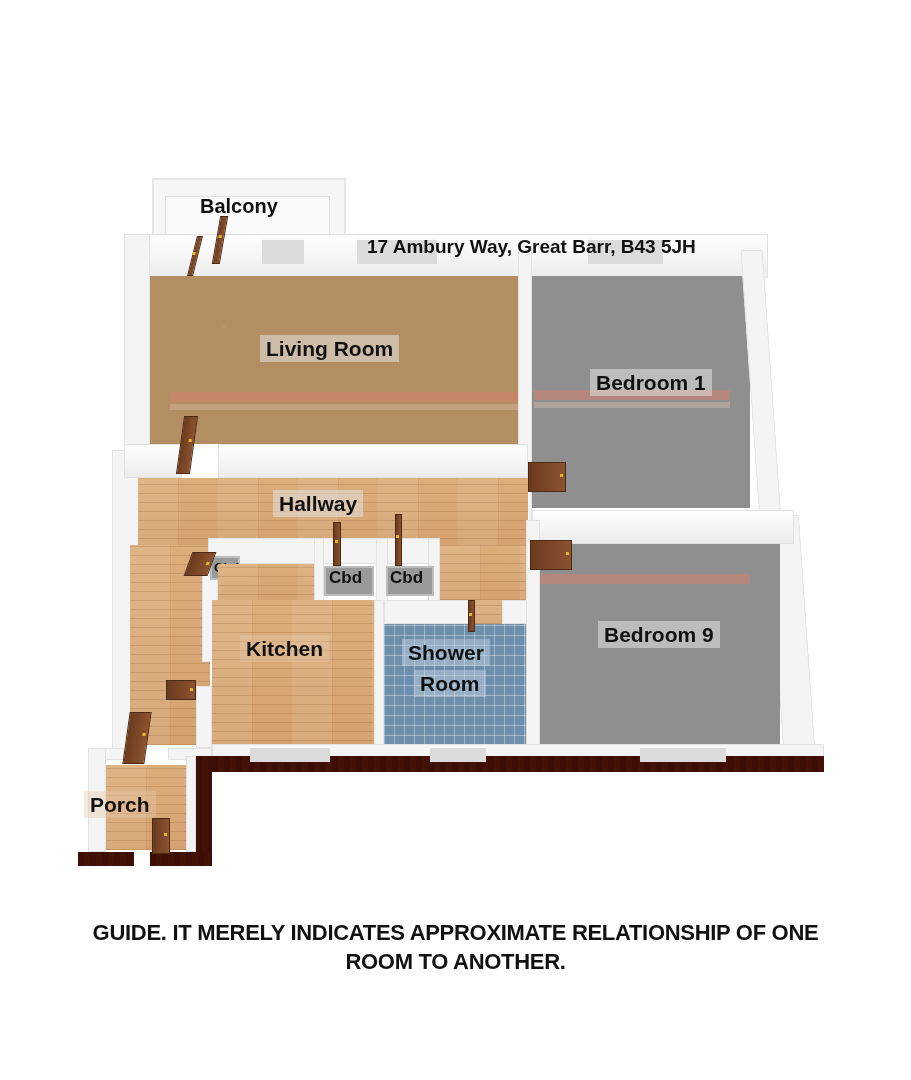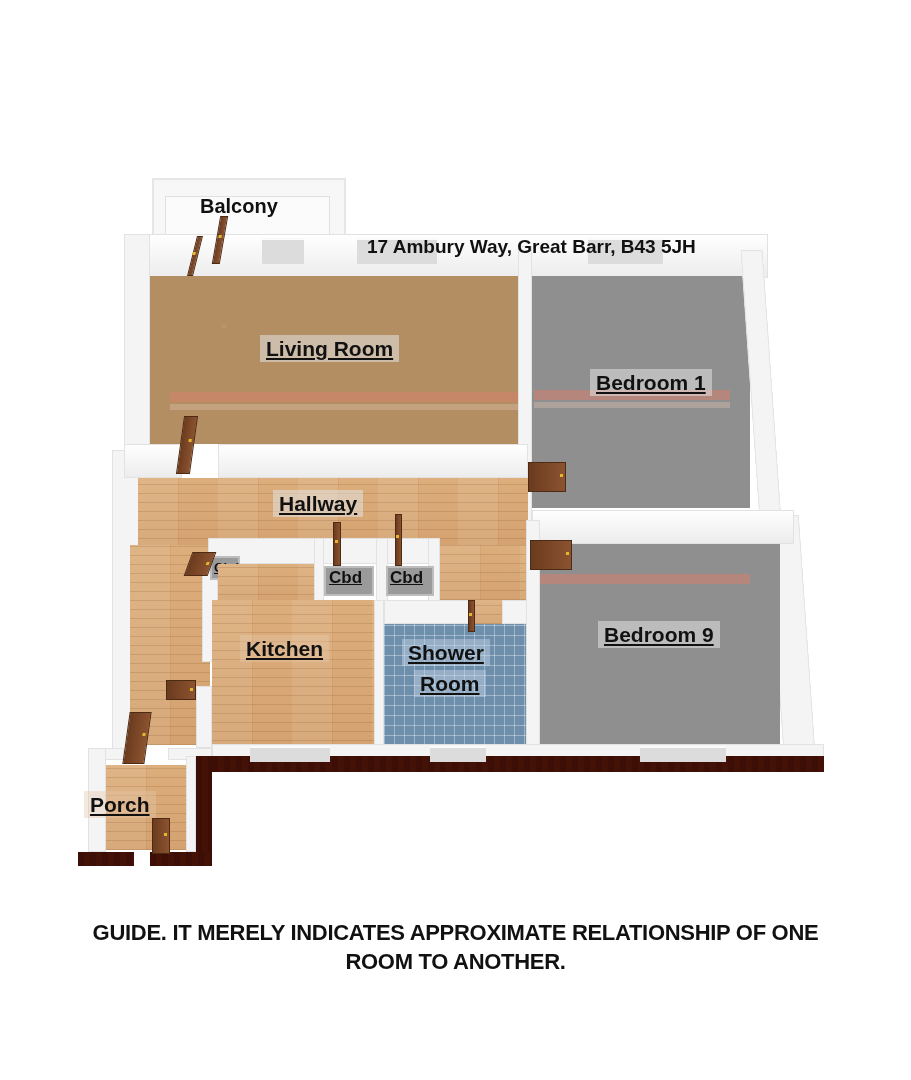--- a/index.html
+++ b/index.html
@@ -17,21 +17,21 @@
       repeating-linear-gradient(0deg, rgba(120,70,30,0.18) 0 1px, transparent 1px 9px),
       repeating-linear-gradient(90deg, rgba(255,255,255,0.08) 0 40px, rgba(150,90,40,0.10) 40px 41px, transparent 41px 80px),
       linear-gradient(#dcae7c,#d4a270); }
   .tile { background:
       repeating-linear-gradient(0deg, rgba(255,255,255,0.35) 0 1px, transparent 1px 10px),
       repeating-linear-gradient(90deg, rgba(255,255,255,0.35) 0 1px, transparent 1px 10px),
       #6d8fab; }
   .cbd-floor { background:#9a9a9a; box-shadow: inset 0 0 0 2px #bdbdbd; }
   .door { position:absolute; background:linear-gradient(90deg,#6b3b1e,#8b5330); border:1px solid #4d2a14; }
   .door::after { content:""; position:absolute; width:3px; height:3px; background:#e8b62a; right:2px; top:40%; }
-  .label { position:absolute; font-weight:bold; color:#111; background:rgba(225,225,225,0.55); padding:2px 6px; line-height:1.1; white-space:nowrap;text-decoration:underline; }
+  .label { position:absolute; font-weight:bold; color:#111; background:rgba(225,225,225,0.55); padding:2px 6px; line-height:1.1; white-space:nowrap; }
   .lbl-big { font-size:21px; }
   .lbl-med { font-size:17px; }
   .lbl-small { font-size:13px; padding:1px 2px; }
   .window { position:absolute; background:#dcdcdc; border-top:2px solid #fafafa; }
   .watermark { position:absolute; font-family:"Liberation Serif", serif; font-size:140px; color:rgba(255,255,255,0.22); letter-spacing:18px; pointer-events:none; }
   .stripe { position:absolute; height:10px; background:rgba(214,128,110,0.55); }
   .stripe2 { position:absolute; height:6px; background:rgba(230,200,180,0.35); }
   .address { position:absolute; font-size:19px; font-weight:bold; color:#111; }
   .disclaimer { position:absolute; left:40px; width:831px; top:918px; text-align:center; font-size:22px; font-weight:bold; color:#111; line-height:29px; letter-spacing:-0.3px; }
 </style>

